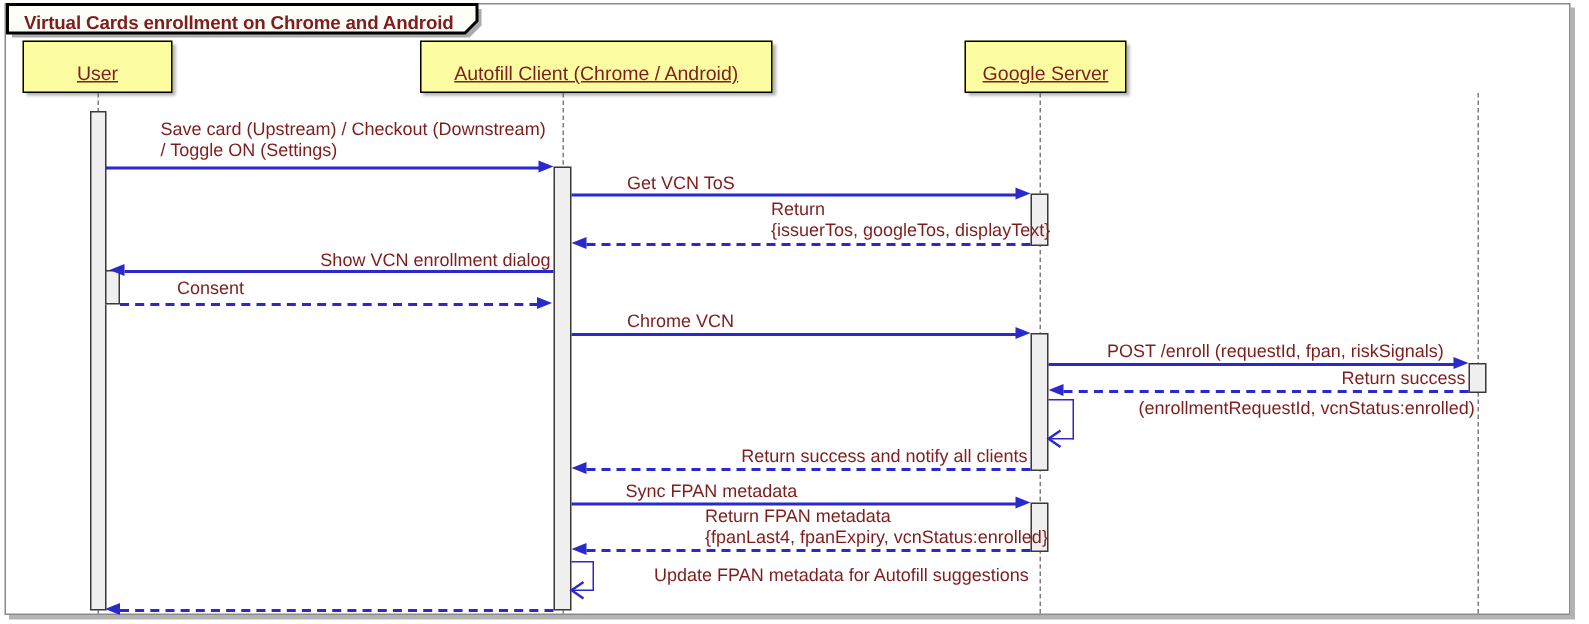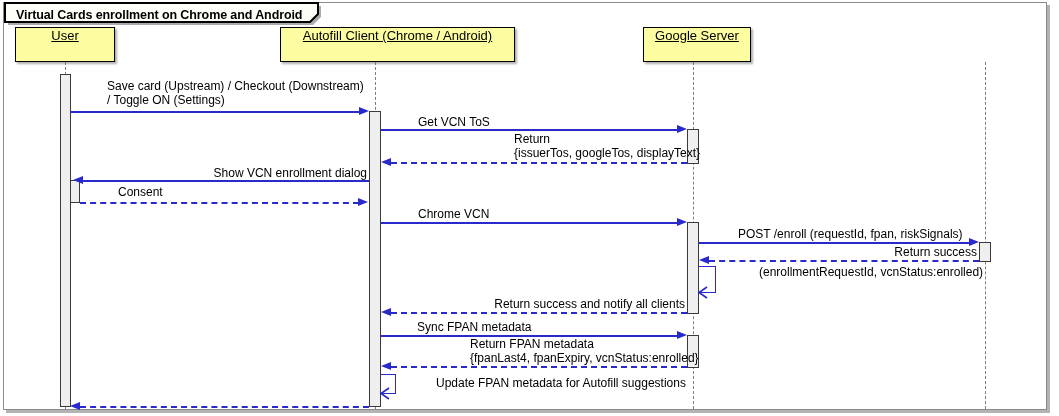--- a/index.html
+++ b/index.html
@@ -4,36 +4,36 @@
 <style>
   :root{
     --arrow:#2929CC;
     --participant-fill:#FCFCA0;
     --activation-fill:#EFEFEF;
     --frame-border:#8A8A8A;
   }
   html,body{margin:0;padding:0;background:#fff;}
   #diagram{
     position:relative;width:1059px;height:416px;background:#fff;overflow:hidden;
-    font-family:"Liberation Sans","DejaVu Sans",sans-serif;color:#000000;
+    font-family:"Liberation Sans","DejaVu Sans",sans-serif;color:#7f1d1d;
   }
   .frame{
     position:absolute;left:3px;top:2px;width:1044px;height:408px;
     border:1.5px solid var(--frame-border);box-sizing:border-box;
     box-shadow:3px 3px 0 #b3b3b3;background:#fff;
   }
   .title-tab{position:absolute;left:4px;top:2px;width:326px;height:28px;}
   .title-text{
     position:absolute;left:12px;top:6px;font-size:12.5px;font-weight:bold;
     white-space:nowrap;letter-spacing:-0.1px;
   }
   .pbox{
     position:absolute;top:27px;height:35px;background:var(--participant-fill);
     border:1.5px solid #000;box-sizing:border-box;text-align:center;
-    font-size:13px;padding-top:0;box-shadow:2px 2px 2px rgba(110,110,110,0.55);
+    font-size:13px;padding-top:13px;box-shadow:2px 2px 2px rgba(110,110,110,0.55);
   }
   .pbox span{text-decoration:underline;}
   .life{position:absolute;top:62px;height:347px;width:0;border-left:1px dashed #7d7d7d;}
   .act{
     position:absolute;background:var(--activation-fill);
     border:1.2px solid #3a3a3a;box-sizing:border-box;
   }
   .ln{position:absolute;height:0;border-top:2px solid var(--arrow);}
   .ln.dash{border-top-style:dashed;}
   .arr{position:absolute;width:0;height:0;border-top:4.5px solid transparent;border-bottom:4.5px solid transparent;}

